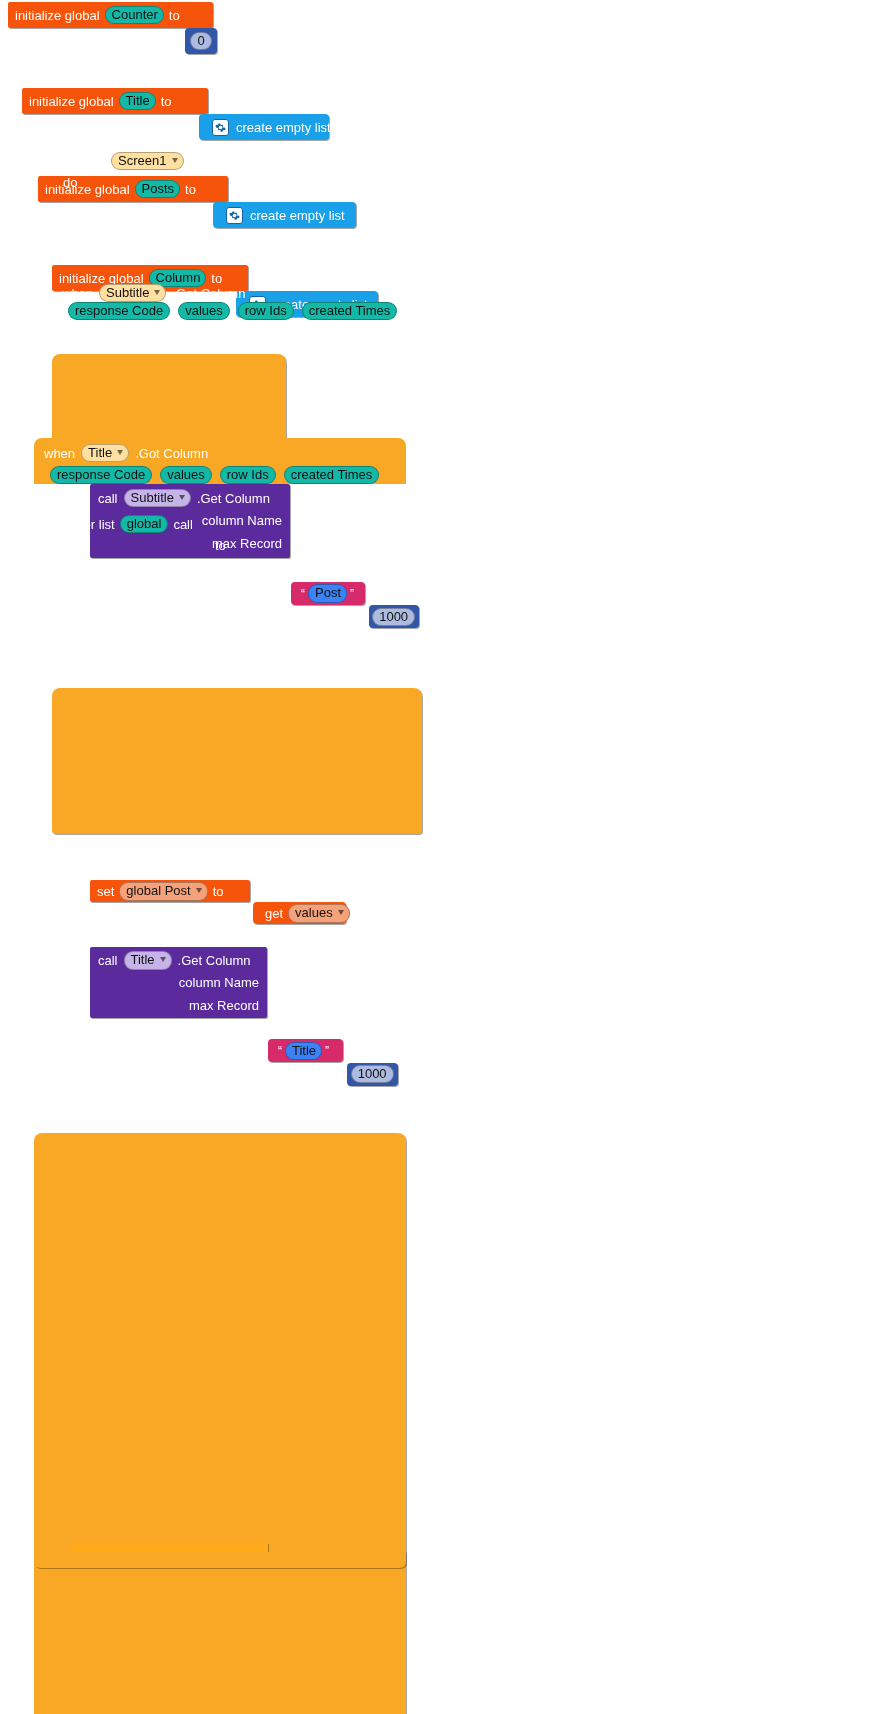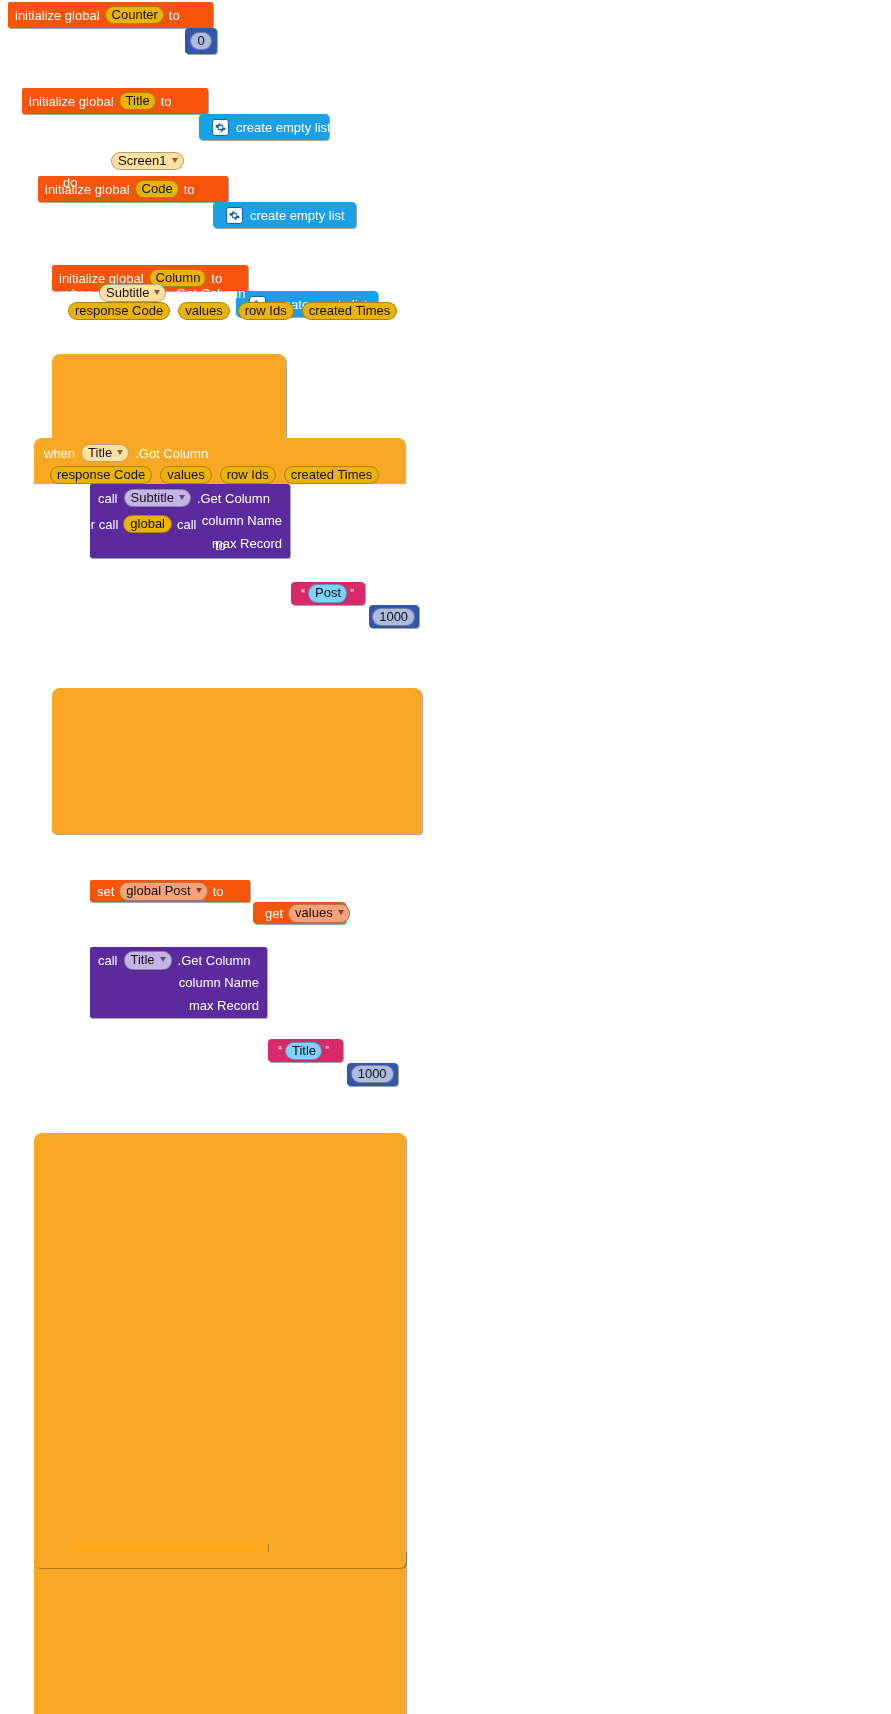--- a/index.html
+++ b/index.html
@@ -30,23 +30,23 @@
   }
   .field .tri{
     width:0;height:0;border-left:3.5px solid transparent;border-right:3.5px solid transparent;
     border-top:5px solid rgba(0,0,0,.55);margin-left:1px;
   }
   .field.plain{padding-right:6px;}
 
   
   .f-orange{background:#f5a27a;}
   .f-gold{background:#ffe0a0;}
-  .f-tan{background:#eab308;}
+  .f-tan{background:#14b8a6;}
   .f-purple{background:#c6b3e8;}
-  .f-pink{background:#7dd3fc;}
+  .f-pink{background:#3b82f6;}
   .f-blueNum{background:#aebbe0;border:1px solid rgba(0,0,0,.3);}
 
   
   .b-orange{background:#f6540b;}
   .b-gold{background:#f9a825;}           
   .b-cyan{background:#19a0e8;}            
   .b-purple{background:#5b2b9e;}          
   .b-blue{background:#3256a8;}            
   .b-pink{background:#d62a6a;}       
 
@@ -102,21 +102,21 @@
     </span>
     <span class="lbl">create empty list</span>
   </div>
 </div>
 
 
 <div class="blk stmt b-orange shadowed" style="left:38px;top:72px;width:190px;height:26px;">
   <div class="row" style="height:26px;padding-left:7px;gap:5px;">
     <span class="lbl">initialize global</span>
     <span class="field f-tan">
-          <span>Code</span>
+          <span>Posts</span>
         </span>
     <span class="lbl">to</span>
   </div>
 </div>
 <div class="blk val b-cyan shadowed" style="left:213px;top:72px;width:143px;height:26px;">
   <div class="row" style="height:26px;padding-left:8px;gap:7px;">
     <span class="mut" style="width:15px;height:15px;background:#fff;border:1px solid #1664a8;border-radius:3px;display:inline-flex;align-items:center;justify-content:center;">
       <svg width="11" height="11" viewBox="0 0 24 24">
             <path fill="#1664a8" d="M12 8a4 4 0 100 8 4 4 0 000-8zm9.4 4a7.5 7.5 0 01-.1 1.2l2 1.6-2 3.4-2.4-1a7.6 7.6 0 01-2 1.2l-.4 2.6h-4l-.4-2.6a7.6 7.6 0 01-2-1.2l-2.4 1-2-3.4 2-1.6A7.5 7.5 0 012.6 12c0-.4 0-.8.1-1.2l-2-1.6 2-3.4 2.4 1a7.6 7.6 0 012-1.2L7.5 3h4l.4 2.6a7.6 7.6 0 012 1.2l2.4-1 2 3.4-2 1.6c.1.4.1.8.1 1.2z"></path>
           </svg>
@@ -269,21 +269,21 @@
 </div>
 <div class="n lbl" style="left:45px;top:493px;">do</div>
 
 
 
 
 
 
 
 <div class="n row" style="left:80px;top:514px;height:20px;gap:5px;">
-  <span class="lbl">for call</span>
+  <span class="lbl">for list</span>
   <span class="field f-tan plain">global</span>
   <span class="lbl">call</span>
 </div>
 
 <div class="n lbl" style="left:215px;top:539px;">to</div>
 
 
 <div class="n lbl" style="left:216px;top:563px;">by</div>
 
 <div class="n lbl" style="left:80px;top:587px;">do</div>

